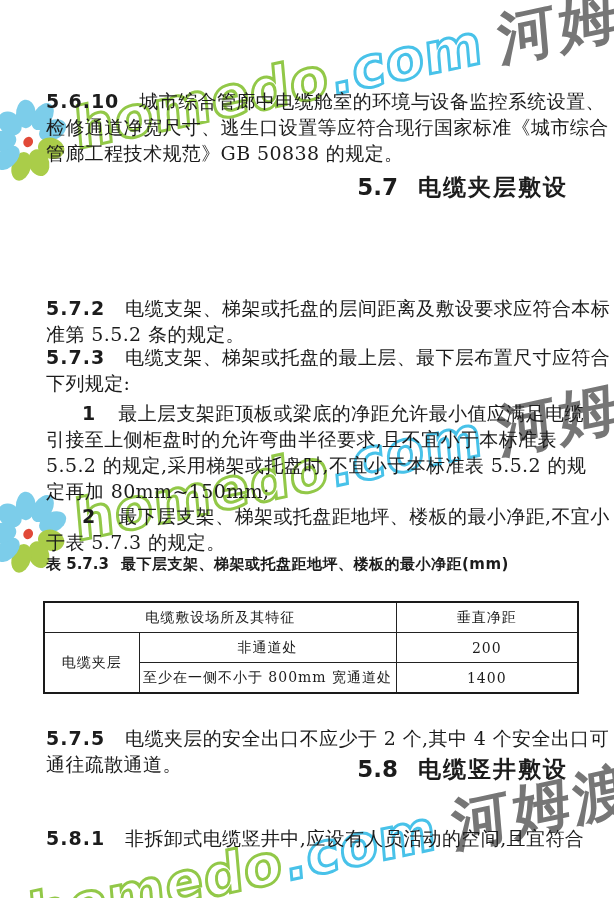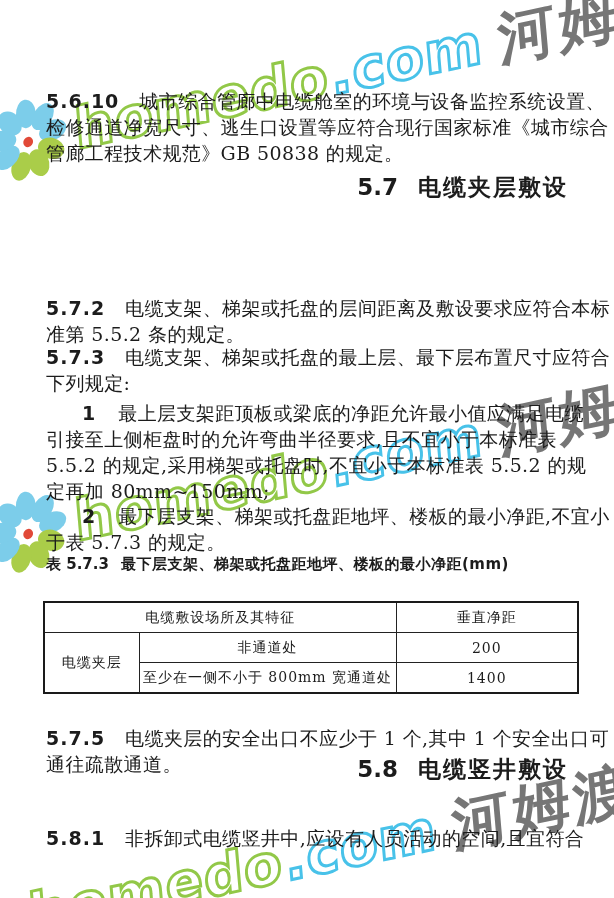--- a/index.html
+++ b/index.html
@@ -204,21 +204,21 @@
       </tr>
       <tr>
         <td>至少在一侧不小于 800mm 宽通道处</td>
         <td>1400</td>
       </tr>
     </tbody>
   </table>
 
 
   <div class="block clause" style="top:725px">
-    <div class="ln"><b class="cnum">5.7.5</b><span>电缆夹层的安全出口不应少于 1 个,其中 1 个安全出口可</span></div>
+    <div class="ln"><b class="cnum">5.7.5</b><span>电缆夹层的安全出口不应少于 2 个,其中 4 个安全出口可</span></div>
     <div class="ln">通往疏散通道。</div>
   </div>
 
   <div class="block sec" style="top:756px">
     <b>5.8</b><b class="sec-title">电缆竖井敷设</b>
   </div>
 
   <div class="block clause" style="top:825px">
     <div class="ln"><b class="cnum">5.8.1</b><span>非拆卸式电缆竖井中,应设有人员活动的空间,且宜符合</span></div>
   </div>

